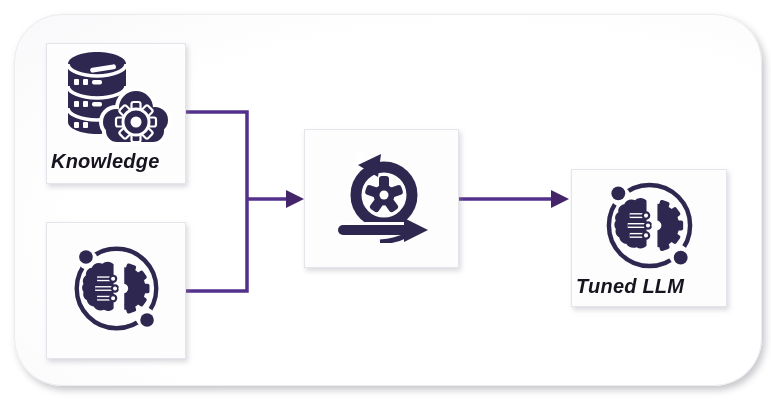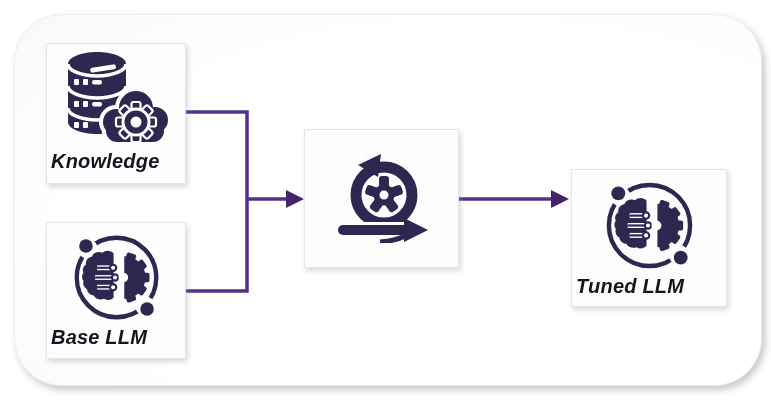--- a/index.html
+++ b/index.html
@@ -123,21 +123,20 @@
             <rect x="53" y="24" width="10" height="11" rx="2" transform="rotate(54 58 50)"></rect>
             <rect x="53" y="24" width="10" height="11" rx="2" transform="rotate(90 58 50)"></rect>
             <rect x="53" y="24" width="10" height="11" rx="2" transform="rotate(126 58 50)"></rect>
             <rect x="53" y="24" width="10" height="11" rx="2" transform="rotate(162 58 50)"></rect>
             <path d="M58,28 a22,22 0 0 1 0,44 z"></path>
           </g>
           <circle cx="57" cy="50" r="5" fill="#ffffff"></circle>
         </g>
       </svg>
     </div>
-    <div class="label">Base LLM</div>
   </div>
 
   <div class="node n-fine">
     <div class="icon-wrap">
       <svg width="104" height="92" viewBox="0 0 100 92">
         <g fill="#2e2750">
           <circle cx="52" cy="44" r="28" fill="none" stroke="#2e2750" stroke-width="11"></circle>
           <rect x="22" y="0" width="8" height="21" fill="#ffffff" transform="rotate(20 26 10)"></rect>
           <polygon points="26,14 49,3 46,26"></polygon>
 

